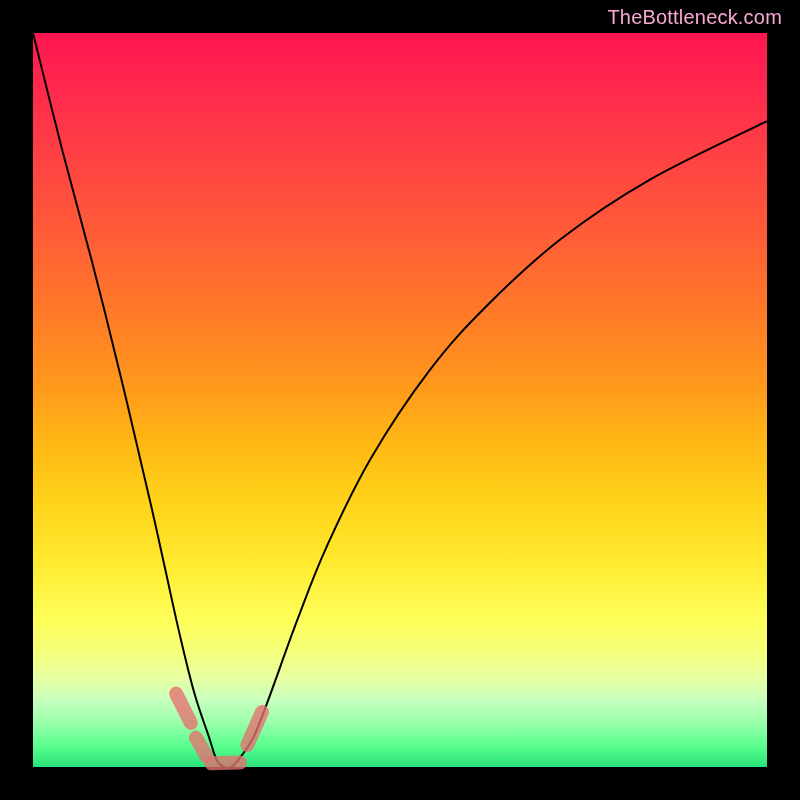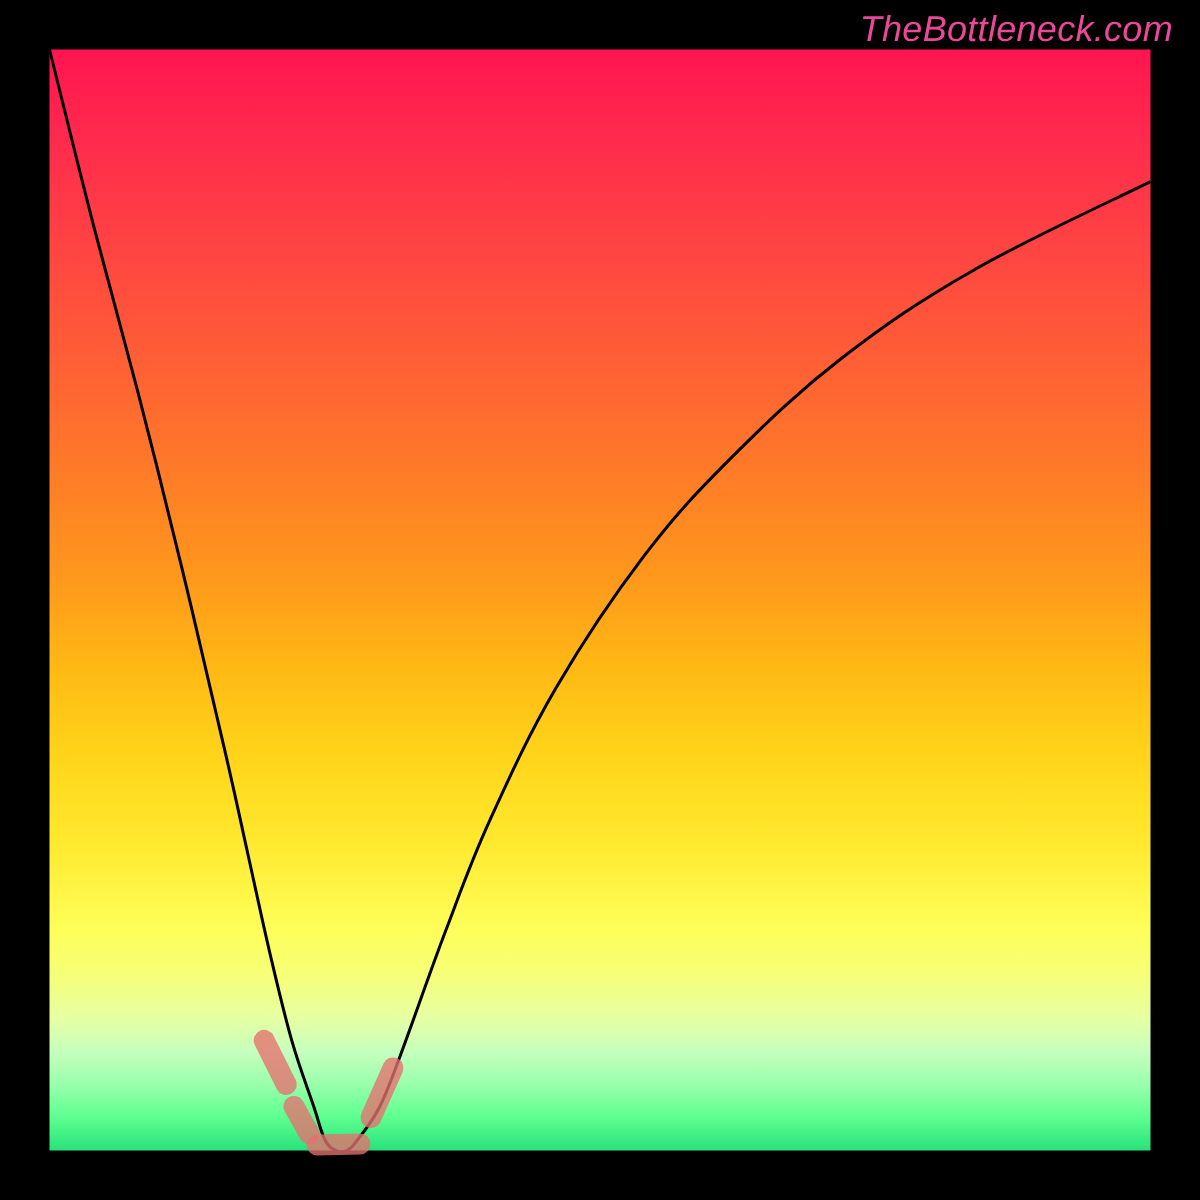--- a/index.html
+++ b/index.html
@@ -43,26 +43,25 @@
       #c6ffbe 91%,
       #99ffab 94%,
       #5dff8f 97%,
       #28e27a 100%
     );
   }
   .watermark {
     position: absolute;
     top: 6px;
     right: 18px;
-    color: #ec4899;
-    font-size: 24px;
+    color: #f9a8d4;
+    font-size: 20px;
     letter-spacing: 0.2px;
     user-select: none;
     font-weight: 400;
-    font-style: italic;
   }
   svg.curves {
     position: absolute;
     top: 33px;
     left: 33px;
     width: 734px;
     height: 734px;
     overflow: visible;
   }
   .curve {

